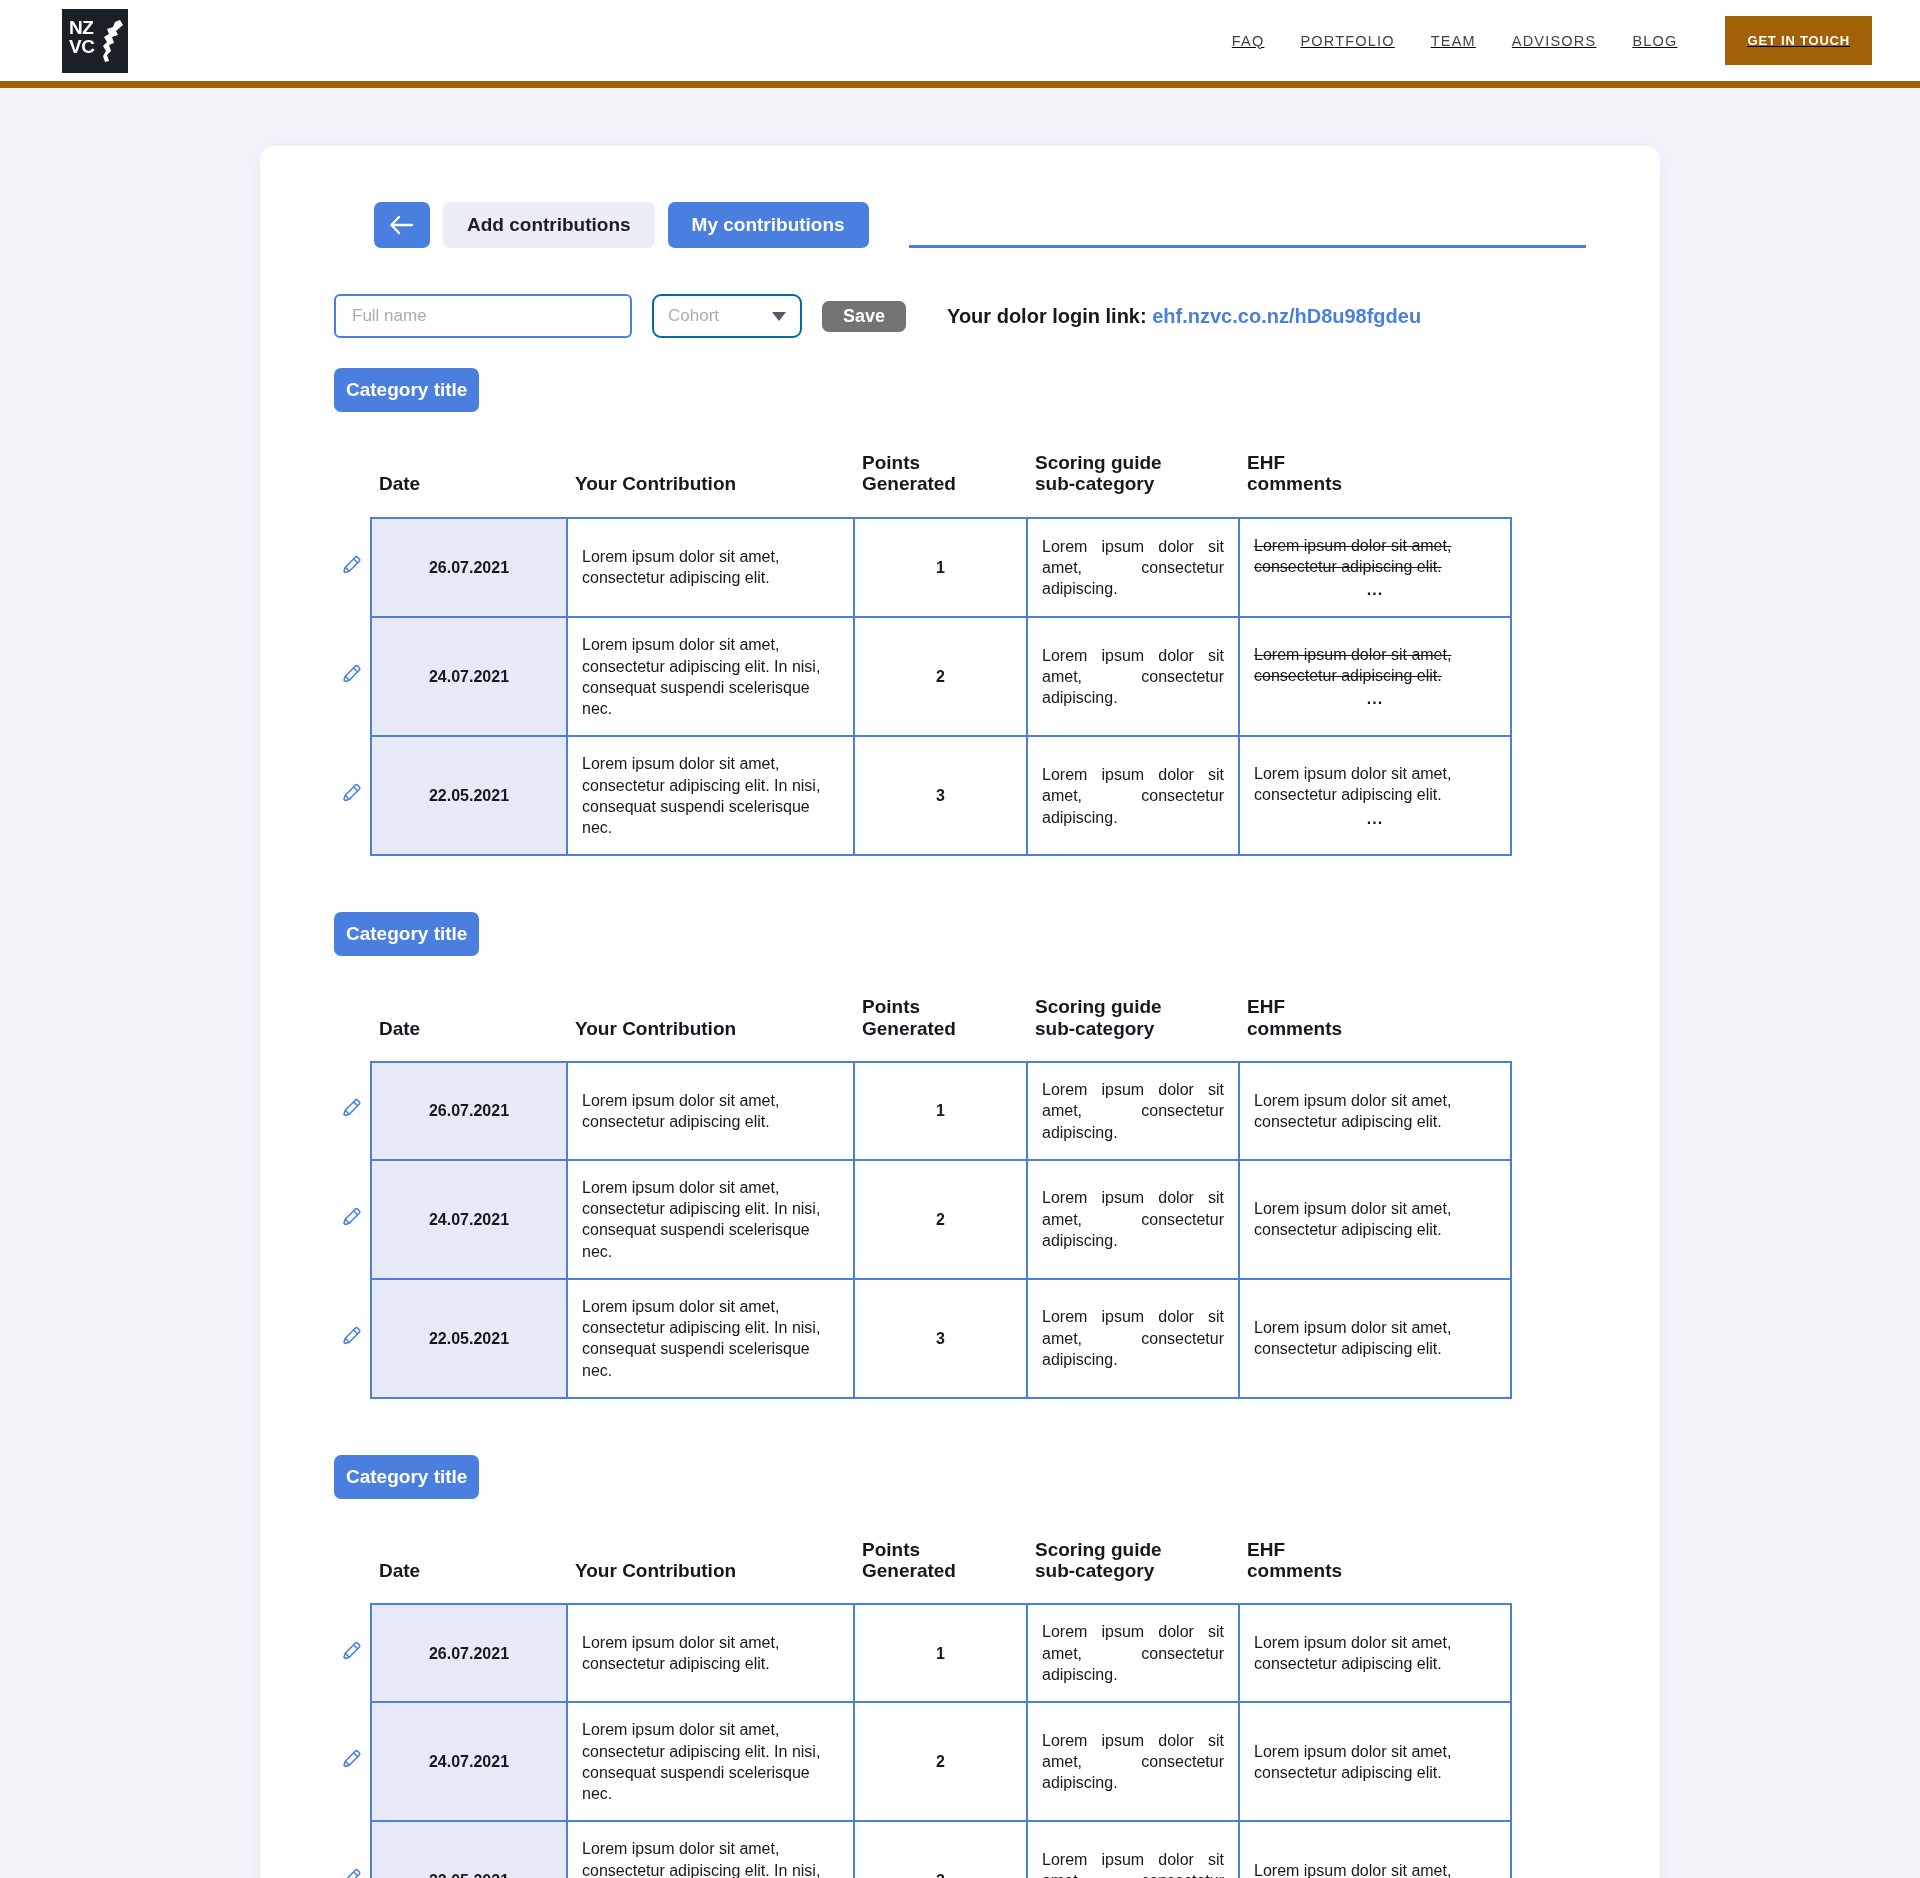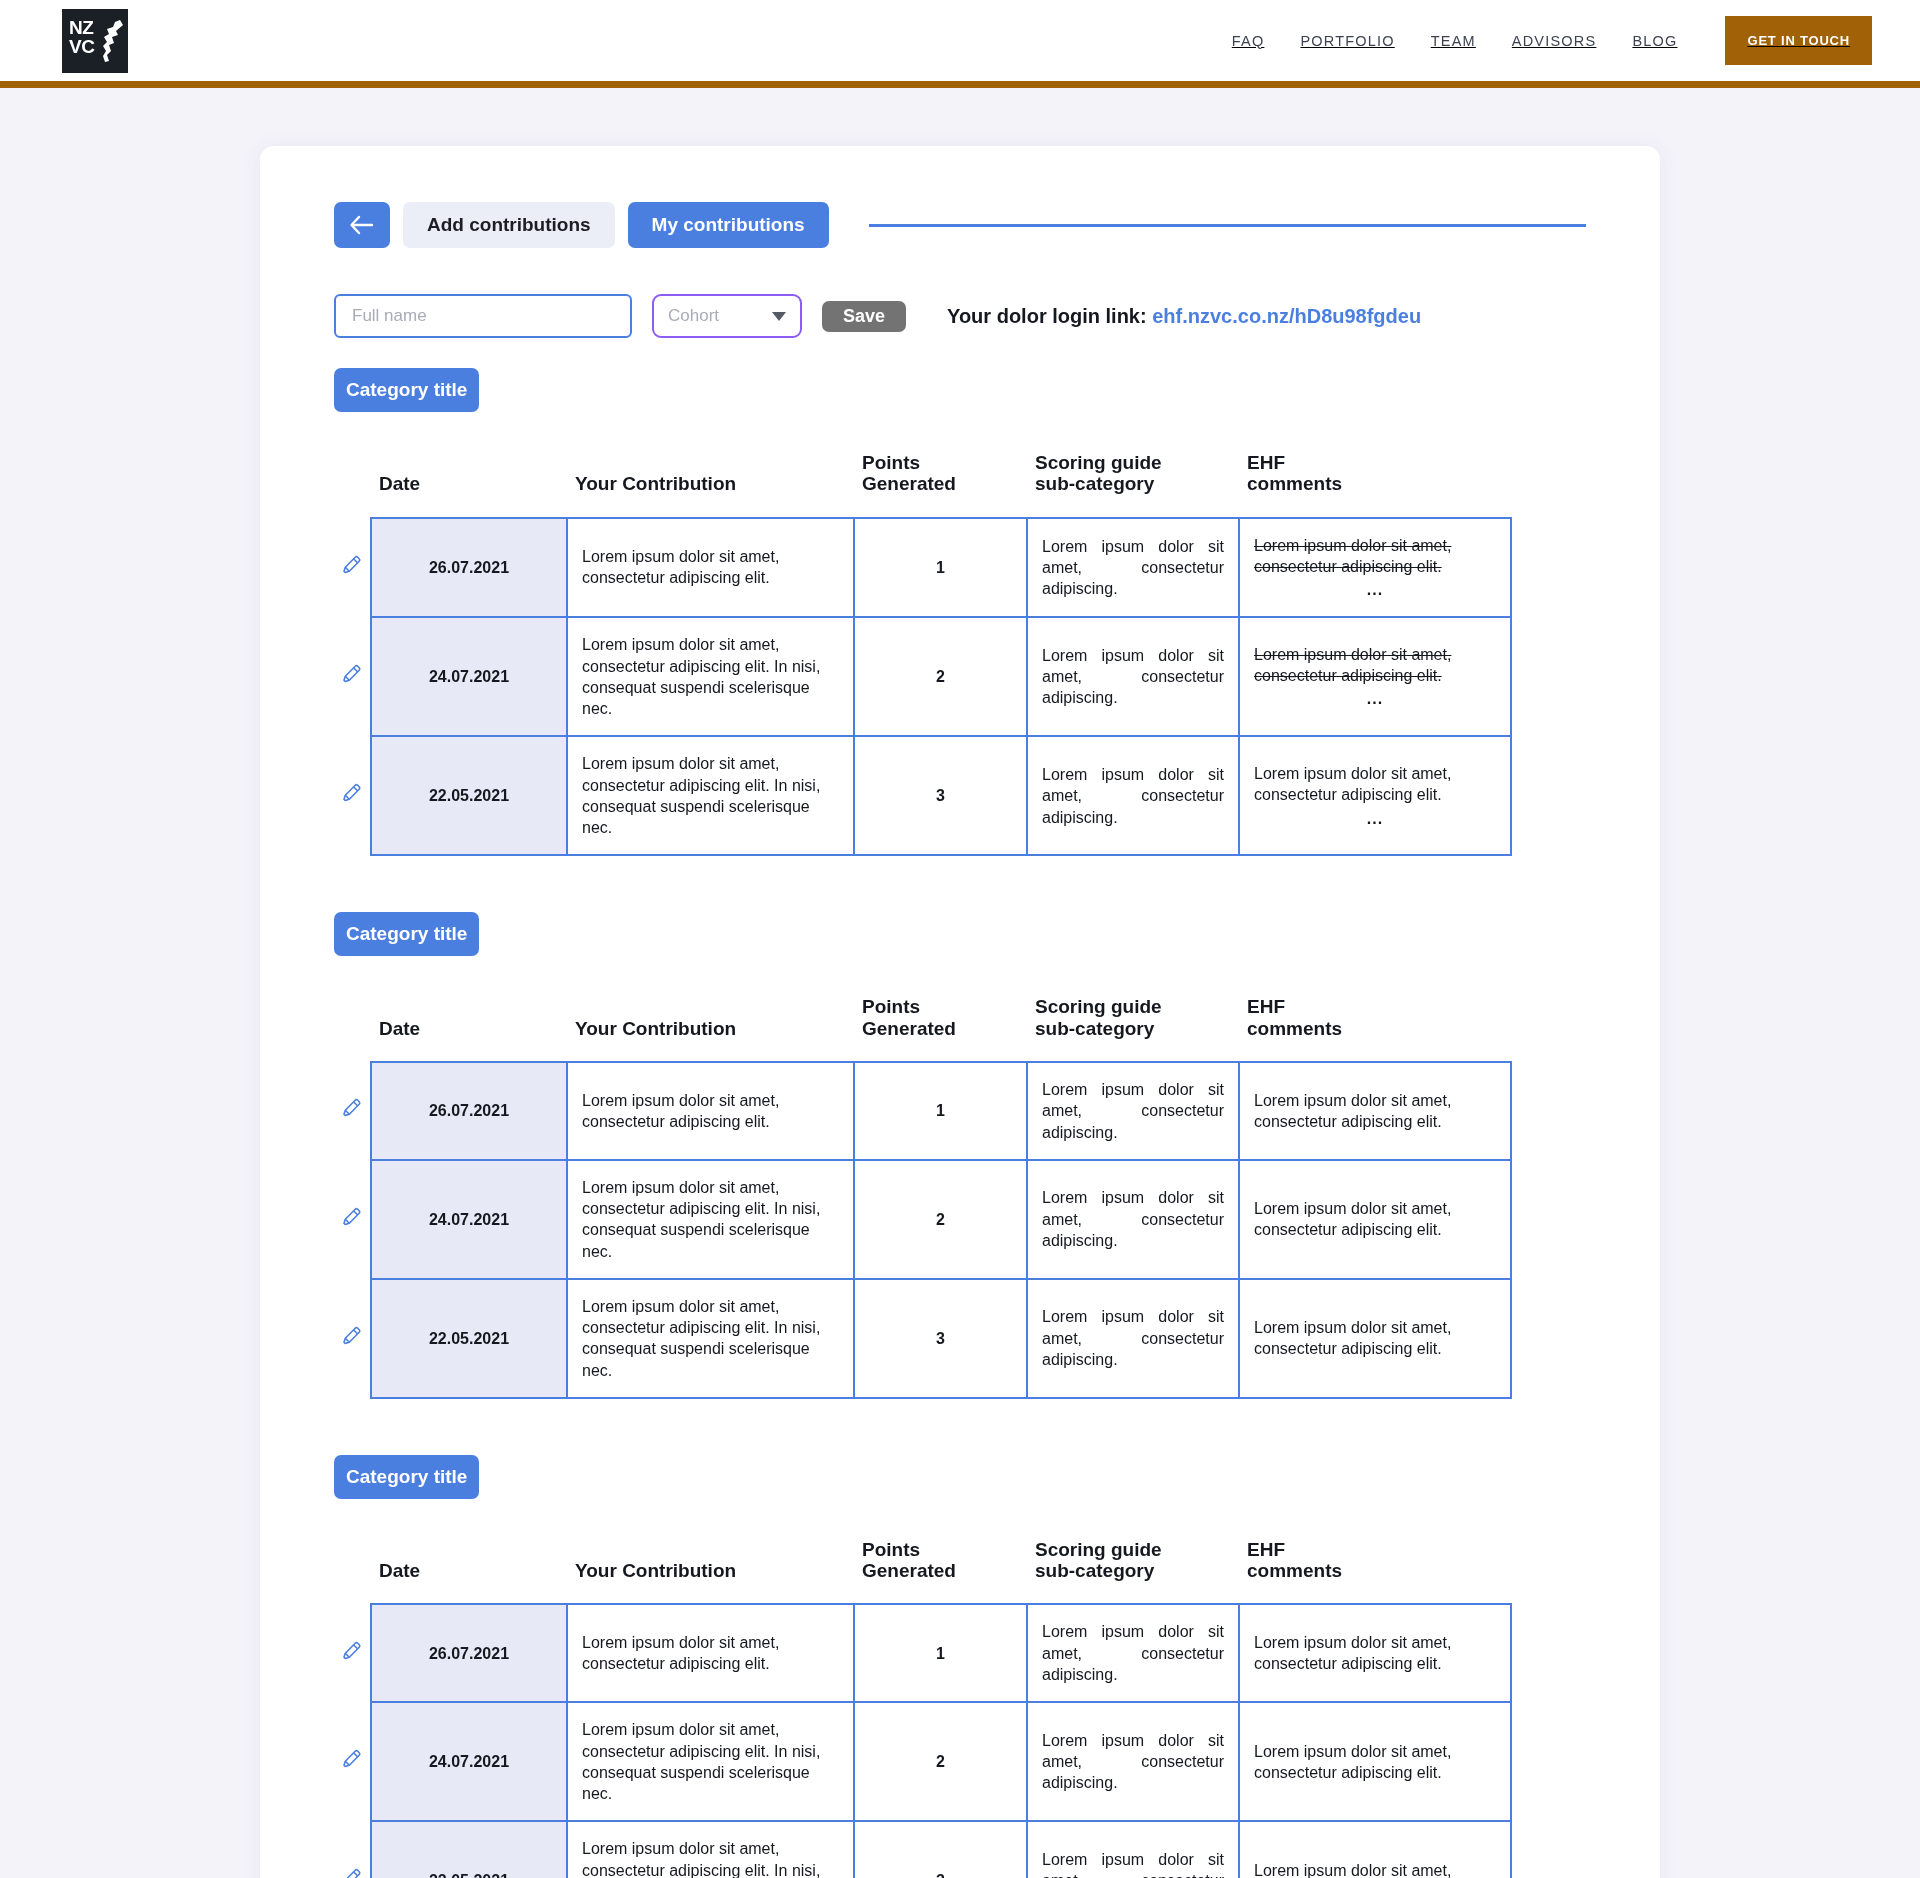--- a/index.html
+++ b/index.html
@@ -63,21 +63,21 @@
   .card {
     width: 1400px;
     background: #ffffff;
     border-radius: 14px;
     box-shadow: 0 2px 22px rgba(80,80,140,.07);
     padding: 56px 74px 0 74px;
     min-height: 1720px;
   }
 
   
-  .tabrow { display: flex; align-items: center; gap: 13px; }
+  .tabrow { display: flex; align-items: flex-end; gap: 13px; margin-left: 40px; }
   .backbtn {
     width: 56px; height: 46px;
     background: #4a7fe0;
     border-radius: 7px;
     border: none;
     display: flex; align-items: center; justify-content: center;
     cursor: pointer;
   }
   .tab {
     height: 46px;
@@ -111,21 +111,21 @@
     padding: 0 16px;
     font-size: 17px;
     color: #222;
     outline: none;
     font-family: "Liberation Sans", sans-serif;
     background: #fff;
   }
   .fullname::placeholder { color: #a9abb6; }
   .cohort {
     width: 150px; height: 44px;
-    border: 2px solid #8b5cf6;
+    border: 2px solid #0369a1;
     border-radius: 9px;
     display: flex; align-items: center;
     padding: 12px 14px;
     justify-content: space-between;
     cursor: pointer;
     background: #fff;
   }
   .cohort span { color: #a9abb6; font-size: 17px; }
   .caret {
     width: 0; height: 0;

